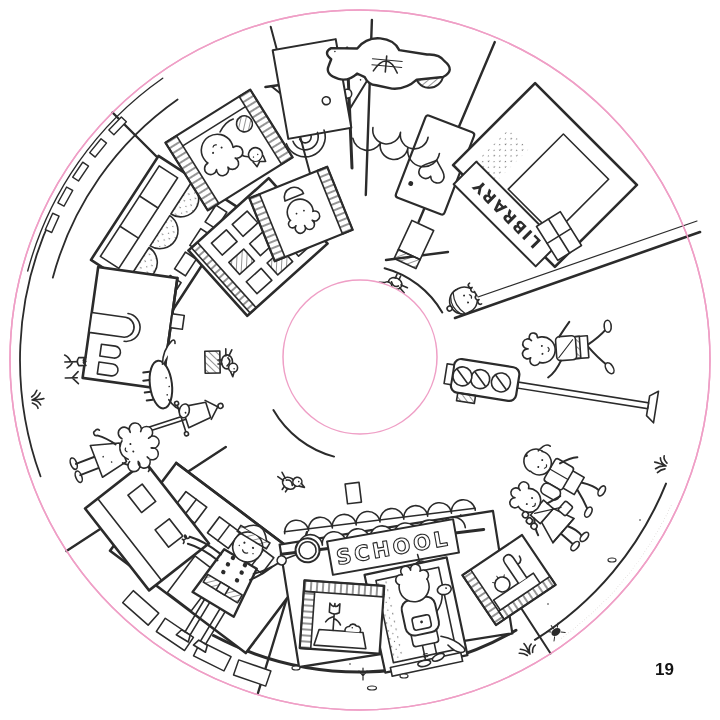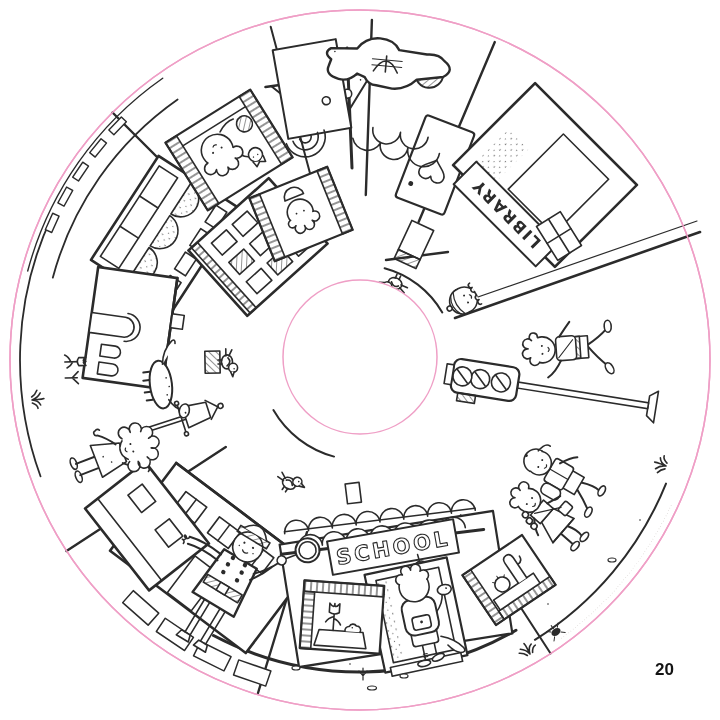--- a/index.html
+++ b/index.html
@@ -487,14 +487,14 @@
 
   <circle cx="360" cy="357" r="77" fill="#ffffff" stroke="#ef9fc6" stroke-width="1.5"></circle>
 
   <text font-size="4.5" fill="#b5aea8" letter-spacing="1.5">
     <textPath href="#fp-arc">····························································</textPath>
   </text>
 
   <circle cx="360" cy="360" r="350" fill="none" stroke="#ef9fc6" stroke-width="1.5"></circle>
 </svg>
 
-<div class="page-number">20</div>
+<div class="page-number">19</div>
 </div>
 
 </body></html>

